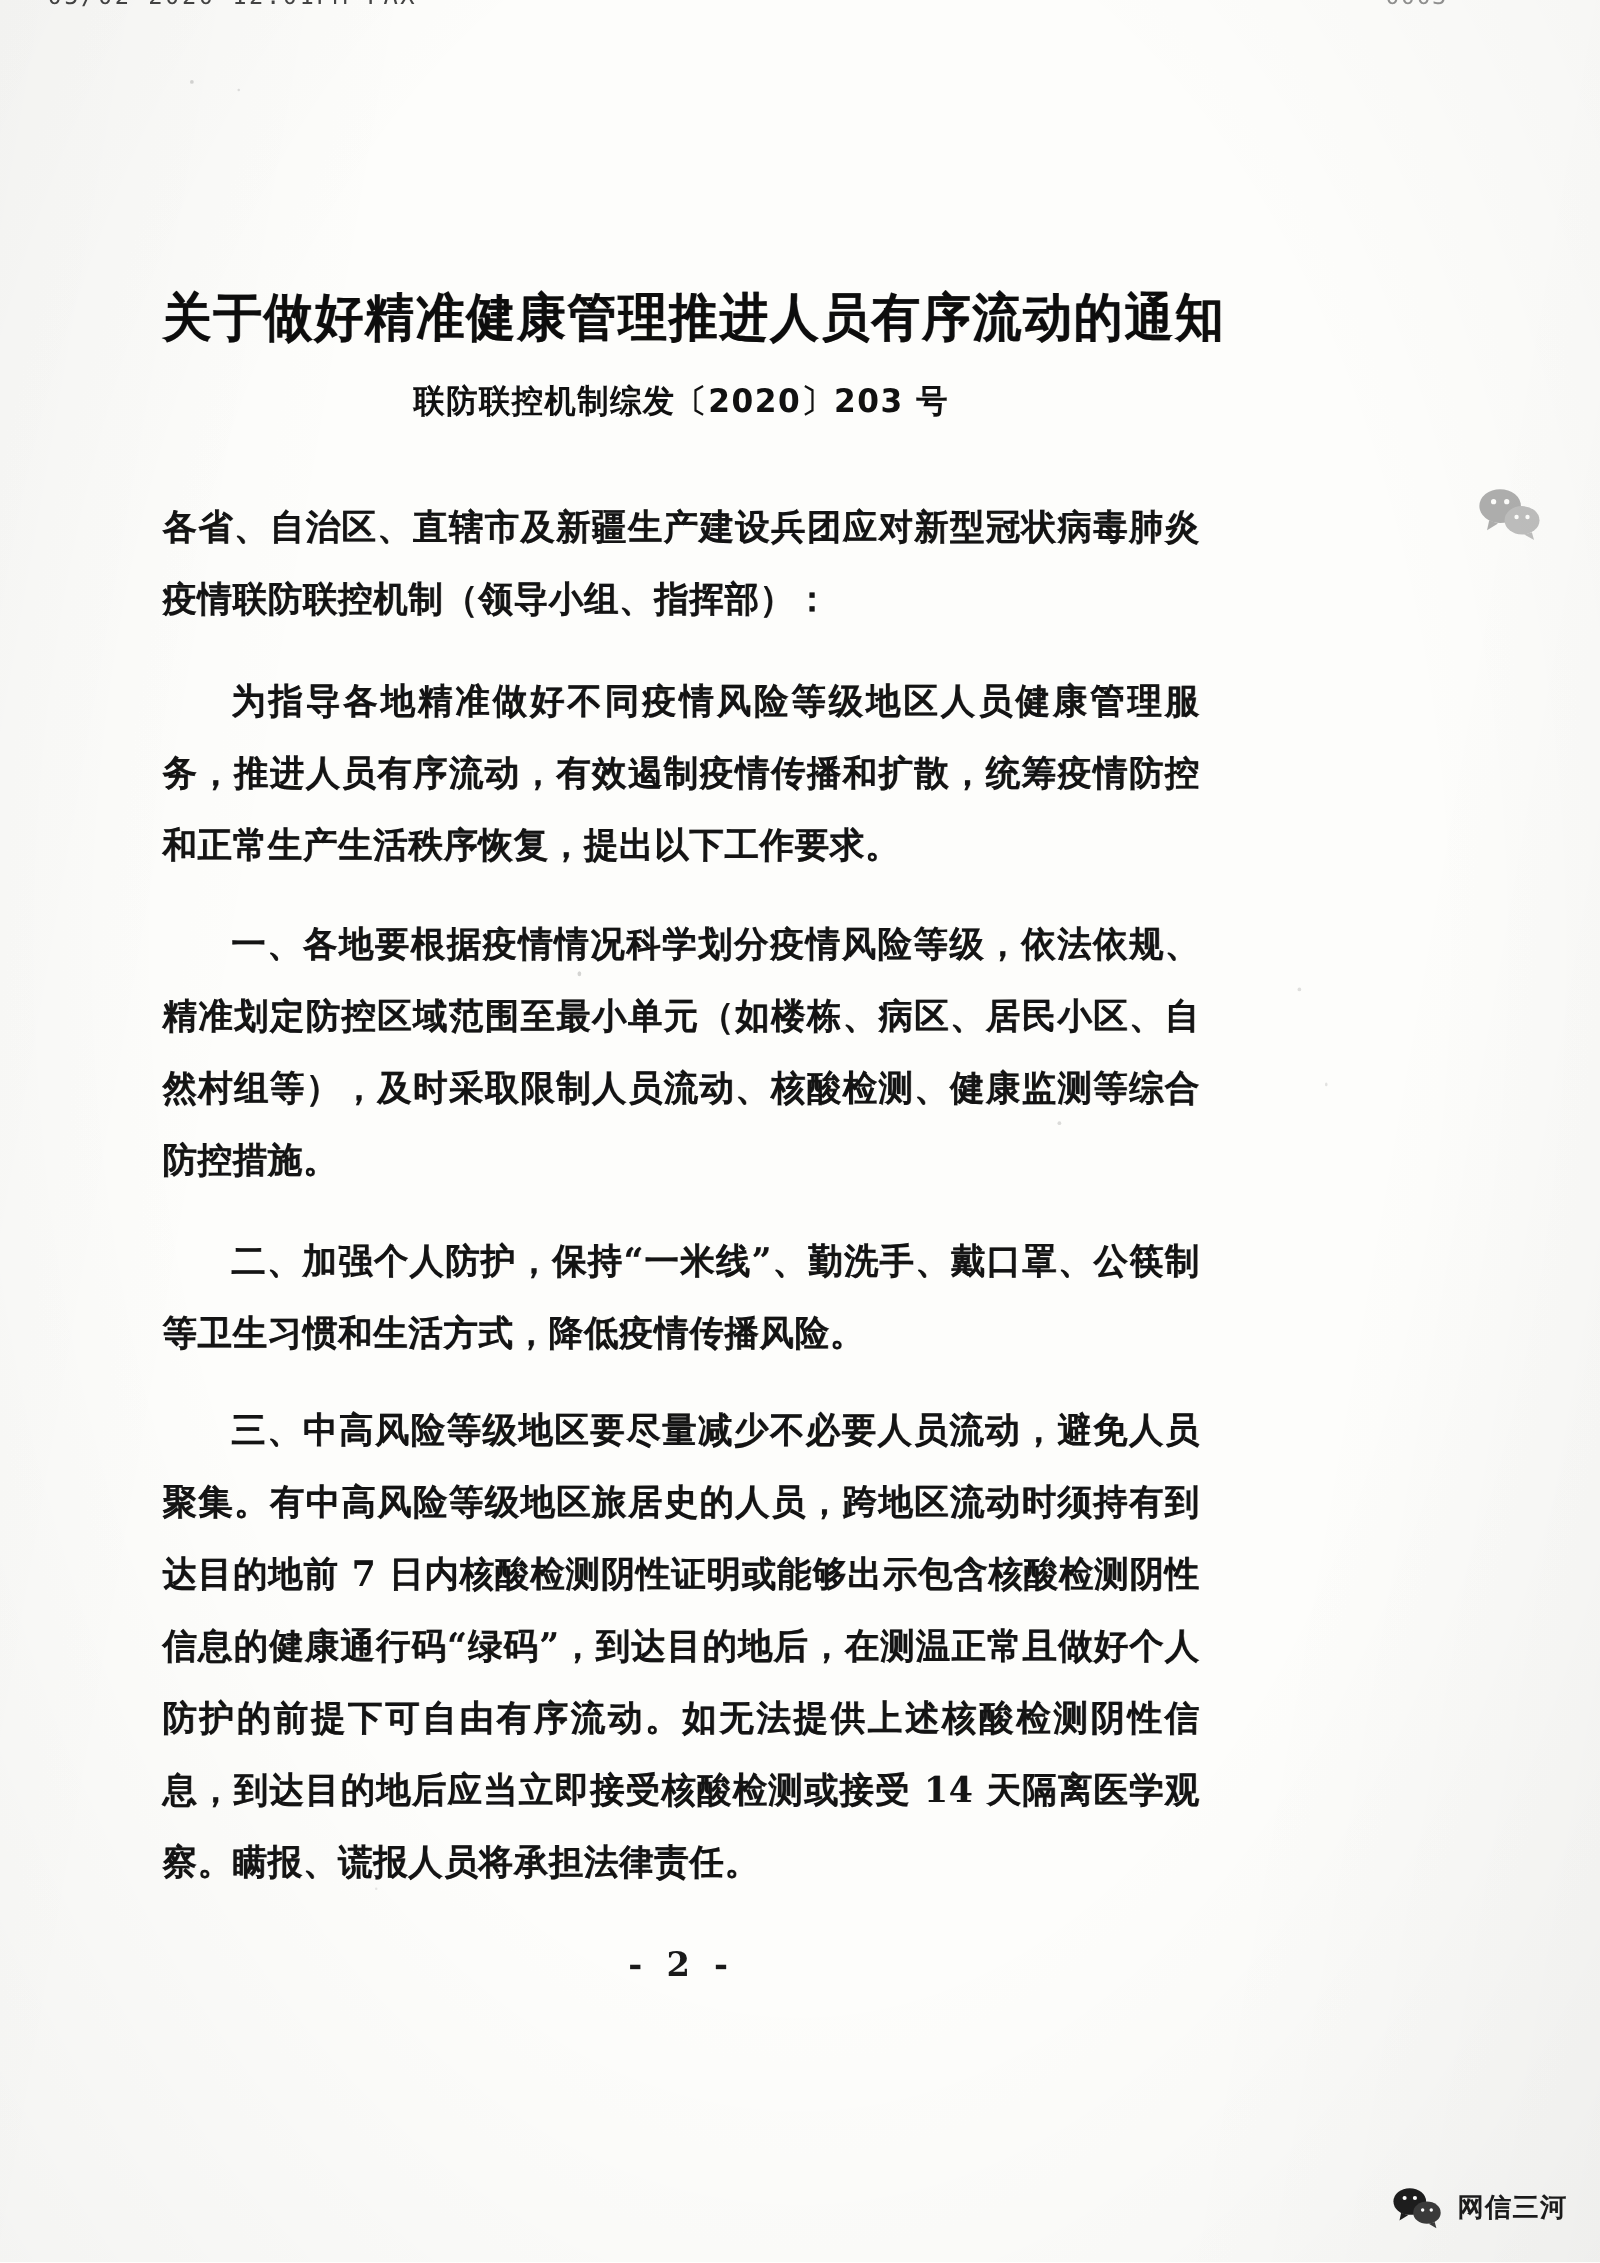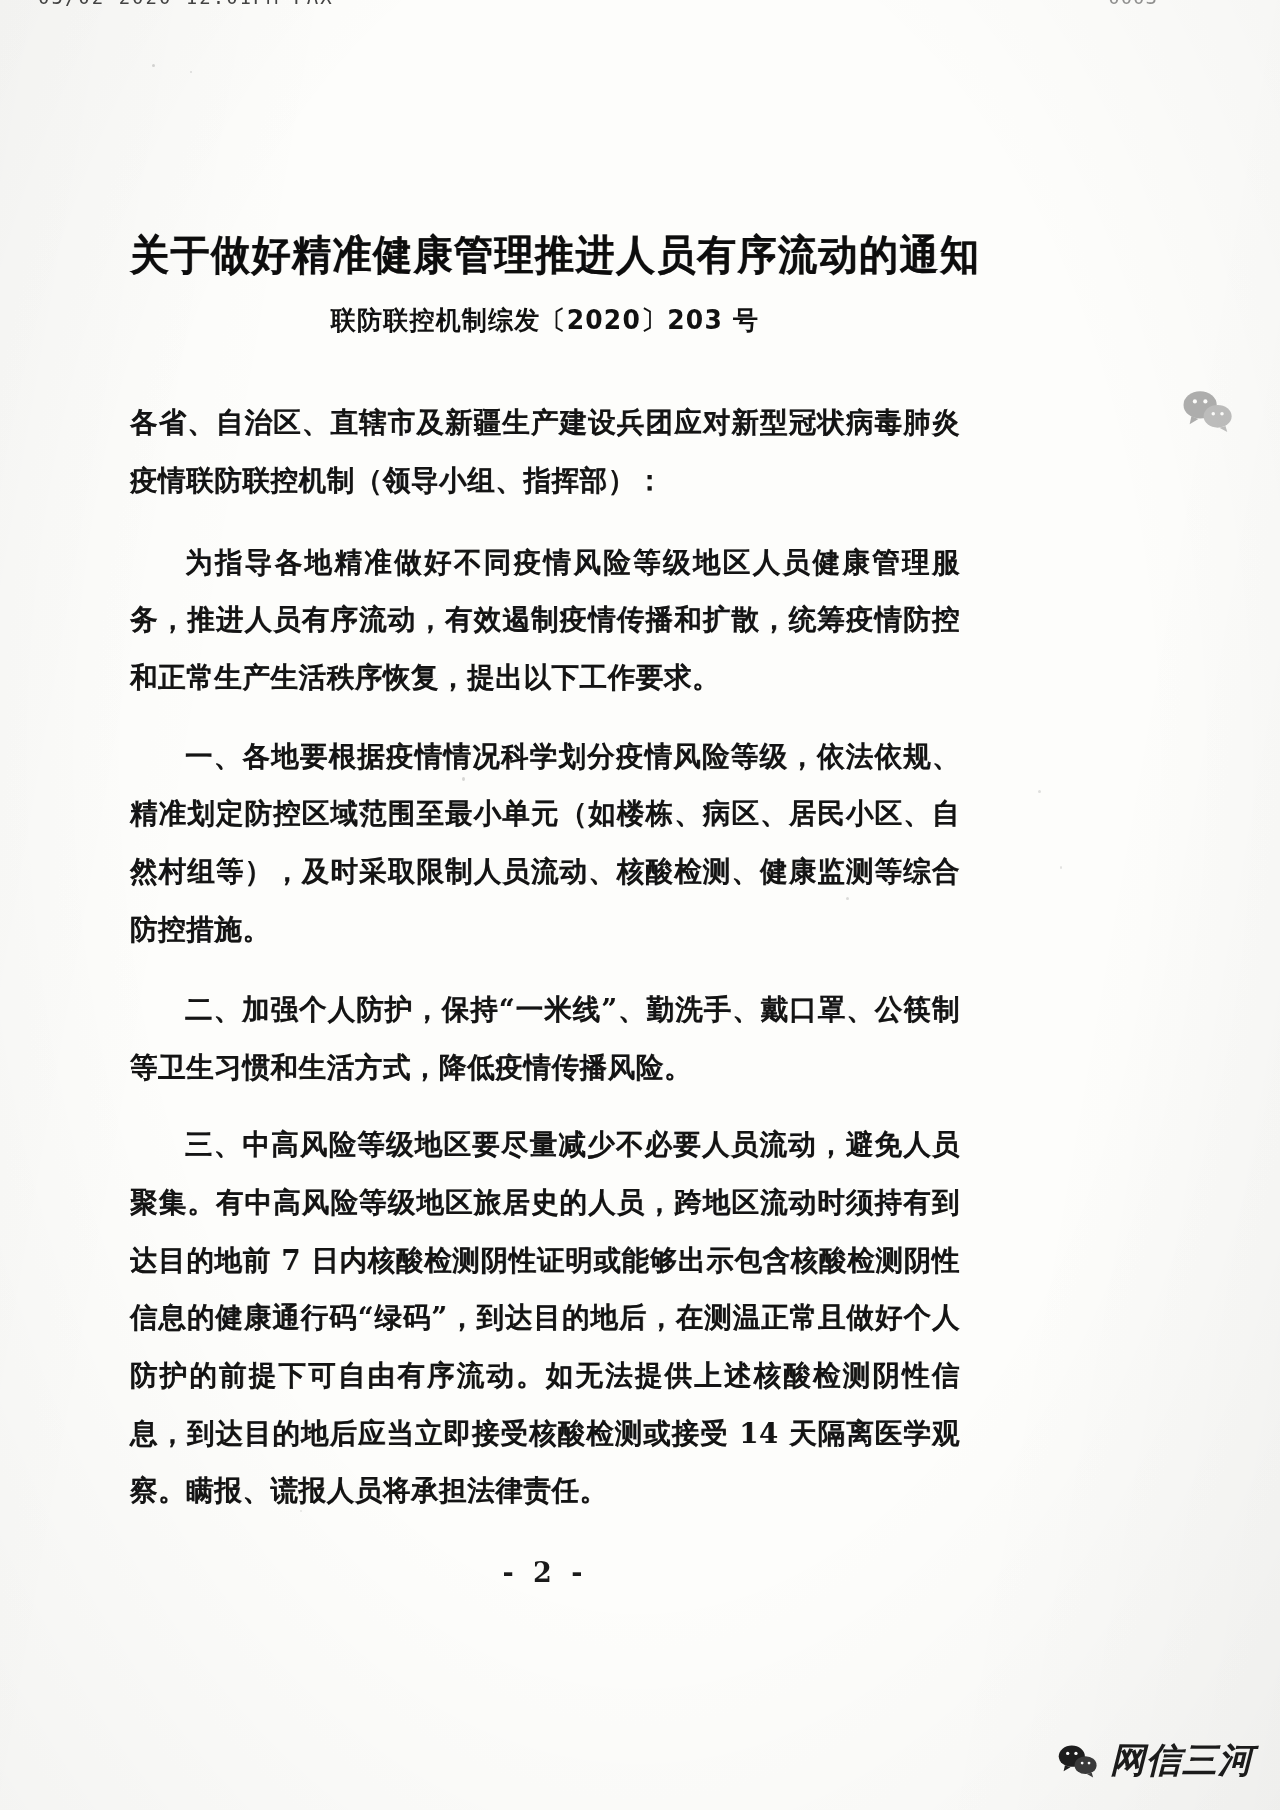--- a/index.html
+++ b/index.html
@@ -157,26 +157,25 @@
     gap: 10px;
     z-index: 7;
   }
   #account-badge .wx-mark {
     width: 44px;
     height: 36px;
     flex: 0 0 auto;
   }
   #account-badge .acct-name {
     font-family: "DejaVu Sans", "Liberation Sans", sans-serif;
-    font-size: 35px;
+    font-size: 21px;
     font-weight: bold;
     color: #1b1b1b;
     letter-spacing: 1px;
     white-space: nowrap;
-    font-style: italic;
   }
 
   
   .speck {
     position: absolute;
     background: rgba(40,40,40,0.45);
     border-radius: 50%;
     z-index: 6;
     pointer-events: none;
   }

